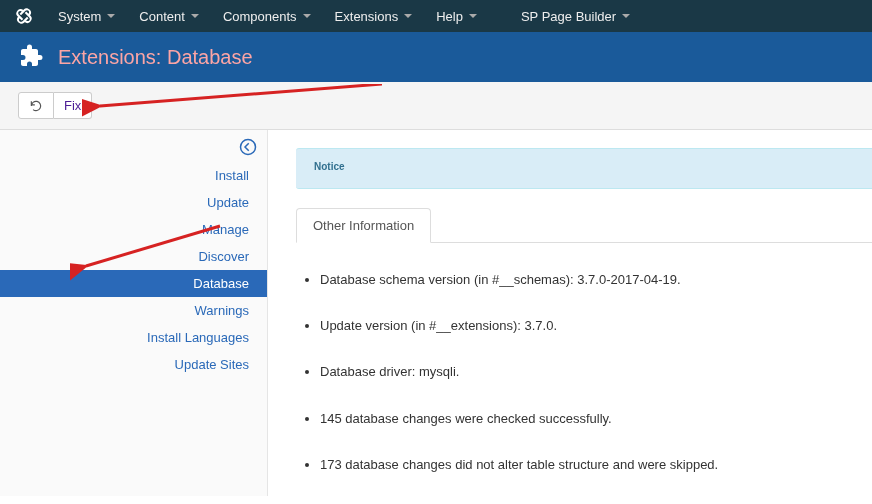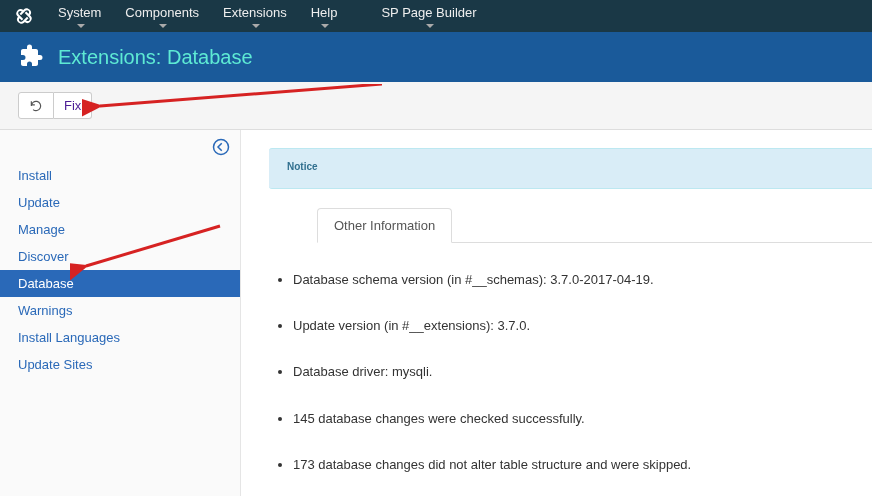--- a/index.html
+++ b/index.html
@@ -1,65 +1,69 @@
 <!DOCTYPE html>
 <html><head>
 <meta charset="utf-8">
 <style>
   * { box-sizing: border-box; margin: 0; padding: 0; }
   body { font-family: -apple-system, BlinkMacSystemFont, "Segoe UI", Helvetica, Arial, sans-serif; font-size: 13px; background: #fff; width: 872px; }
   
   .topbar { background: #1a3846; height: 32px; display: flex; align-items: center; padding: 0 10px; gap: 0; }
   .topbar .logo { width: 28px; height: 28px; display: flex; align-items: center; justify-content: center; margin-right: 8px; }
-  .topbar-item { color: #eee; padding: 6px 12px; cursor: pointer; display: flex; align-items: center; gap: 4px; font-size: 13px; flex-direction: column; }
+  .topbar-item { color: #eee; padding: 6px 12px; cursor: pointer; display: flex; align-items: center; gap: 4px; font-size: 13px; }
   .caret { display: inline-block; width: 0; height: 0; border-left: 4px solid transparent; border-right: 4px solid transparent; border-top: 4px solid #aaa; margin-left: 2px; }
   .topbar-gap { width: 20px; }
   
-  .header { background: #1a5a9a; height: 50px; display: flex; align-items: center; padding: 0 20px; color: #5eead4; }
+  .header { background: #1a5a9a; height: 50px; display: flex; align-items: center; padding: 0 20px; color: #fca5a5; }
   .header-icon { margin-right: 14px; }
   .header-title { font-size: 20px; font-weight: 400; }
   
   .toolbar { background: #f5f5f5; border-bottom: 1px solid #ddd; padding: 10px 18px; position: relative; }
   .btn-group { display: inline-flex; }
   .btn { background: #fff; border: 1px solid #ccc; padding: 5px 10px; font-size: 13px; color: #4c1d95; display: inline-flex; align-items: center; cursor: pointer; }
   .btn:first-child { border-radius: 3px 0 0 3px; }
   .btn:last-child { border-radius: 0 3px 3px 0; border-left: none; }
   
   .content { display: flex; }
-  .sidebar { width: 241px; background: #fafafa; border-right: 1px solid #e5e5e5; min-height: 260px; position: relative; }
+  .sidebar { width: 268px; background: #fafafa; border-right: 1px solid #e5e5e5; min-height: 260px; position: relative; text-align: right; }
   .collapse-btn { position: absolute; top: 8px; right: 10px; color: #2a69b8; cursor: pointer; }
   .side-list { list-style: none; margin-top: 32px; }
   .side-item { padding: 6px 18px; color: #2a69b8; cursor: pointer; font-size: 13px; }
   .side-item.active { background: #2a69b8; color: #fff; }
   
   .main { flex: 1; padding: 18px 0 18px 28px; }
   .notice { background: #d9edf7; border: 1px solid #bce8f1; border-left: none; border-right: none; border-radius: 3px 0 0 3px; padding: 12px 18px; margin-bottom: 18px; }
   .notice-title { color: #31708f; font-weight: bold; font-size: 10px; margin-bottom: 4px; }
   .notice-text { color: #31708f; font-size: 13px; }
   
-  .tab-strip { border-bottom: 1px solid #ddd; margin-bottom: 18px; margin-left: 48px; }
+  .tab-strip { border-bottom: 1px solid #ddd; margin-bottom: 18px; }
   .tab { display: inline-block; background: #fff; border: 1px solid #ddd; border-bottom: 1px solid #fff; border-radius: 4px 4px 0 0; padding: 9px 16px; color: #555; position: relative; top: 1px; font-size: 13px; cursor: pointer; }
   
   .info-list { list-style: disc; padding-left: 24px; color: #333; font-size: 13px; }
   .info-list li { margin-bottom: 4px; line-height: 1.4; margin-top: 28px; }
 
   
   .arrow { position: absolute; pointer-events: none; }
 </style>
 </head>
 <body>
 
 <div class="topbar">
   <div class="logo">
     <svg width="18" height="18" viewBox="0 0 24 24" fill="#fff">
         <path d="M4 4c2-2 5-2 7 0l-2 2c-1-1-3-1-4 0s-1 3 0 4l6 6-2 2-6-6c-2-2-2-5 1-8zM20 4c2 2 2 5 0 7l-2-2c1-1 1-3 0-4s-3-1-4 0l-6 6-2-2 6-6c2-2 5-2 8 1zM20 20c-2 2-5 2-7 0l2-2c1 1 3 1 4 0s1-3 0-4l-6-6 2-2 6 6c2 2 2 5-1 8zM4 20c-2-2-2-5 0-7l2 2c-1 1-1 3 0 4s3 1 4 0l6-6 2 2-6 6c-2 2-5 2-8-1z"></path>
       </svg>
   </div>
   <div class="topbar-item">
       <span>System</span>
+      <span class="caret"></span>
+    </div>
+  <div class="topbar-item">
+      <span>Content</span>
       <span class="caret"></span>
     </div>
   <div class="topbar-item">
       <span>Components</span>
       <span class="caret"></span>
     </div>
   <div class="topbar-item">
       <span>Extensions</span>
       <span class="caret"></span>
     </div>

